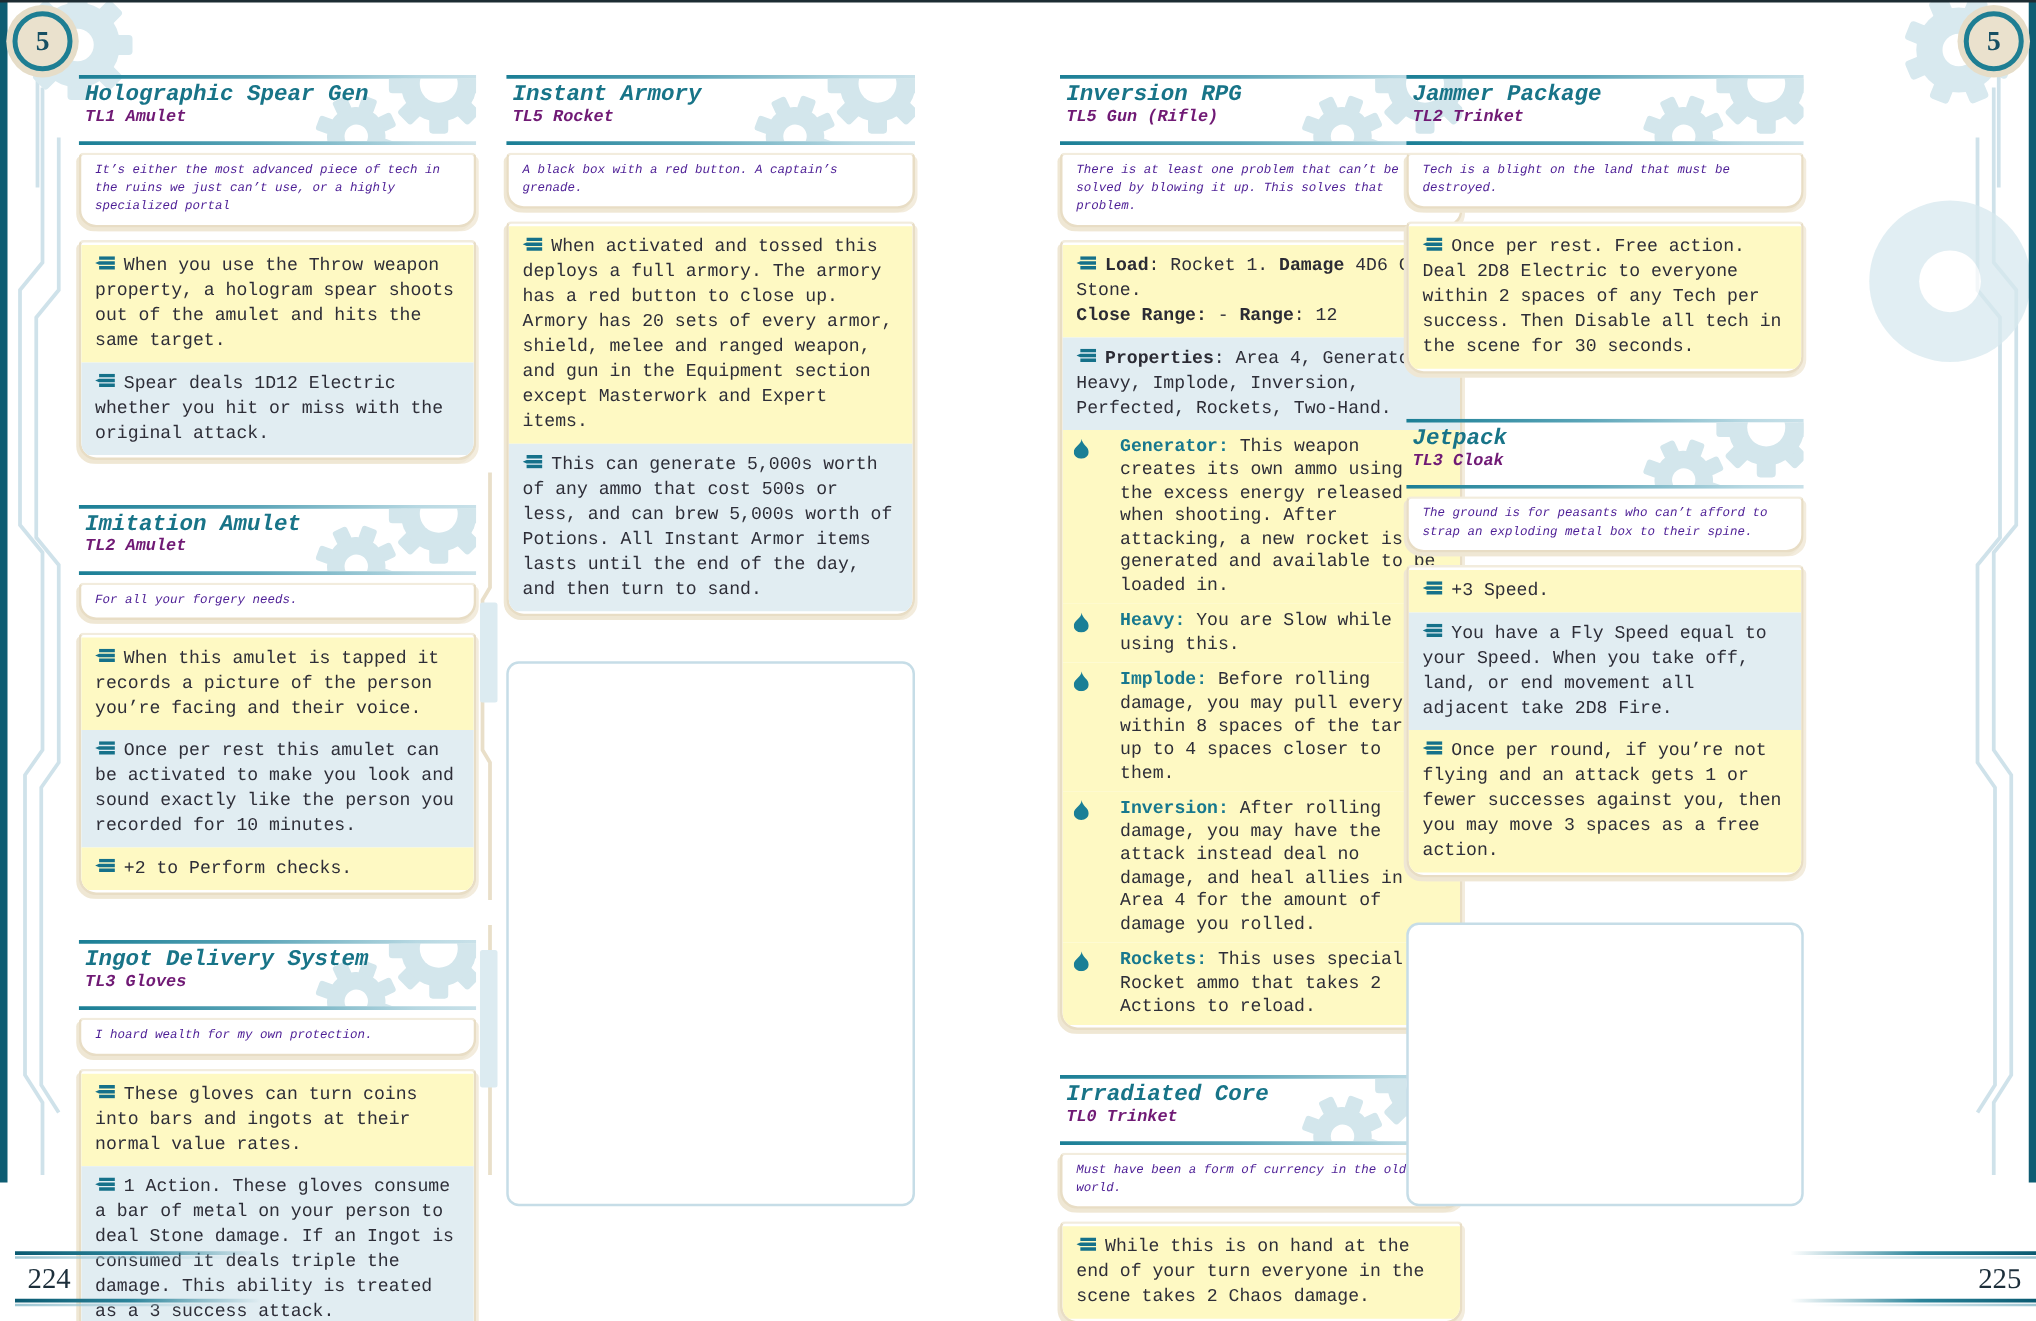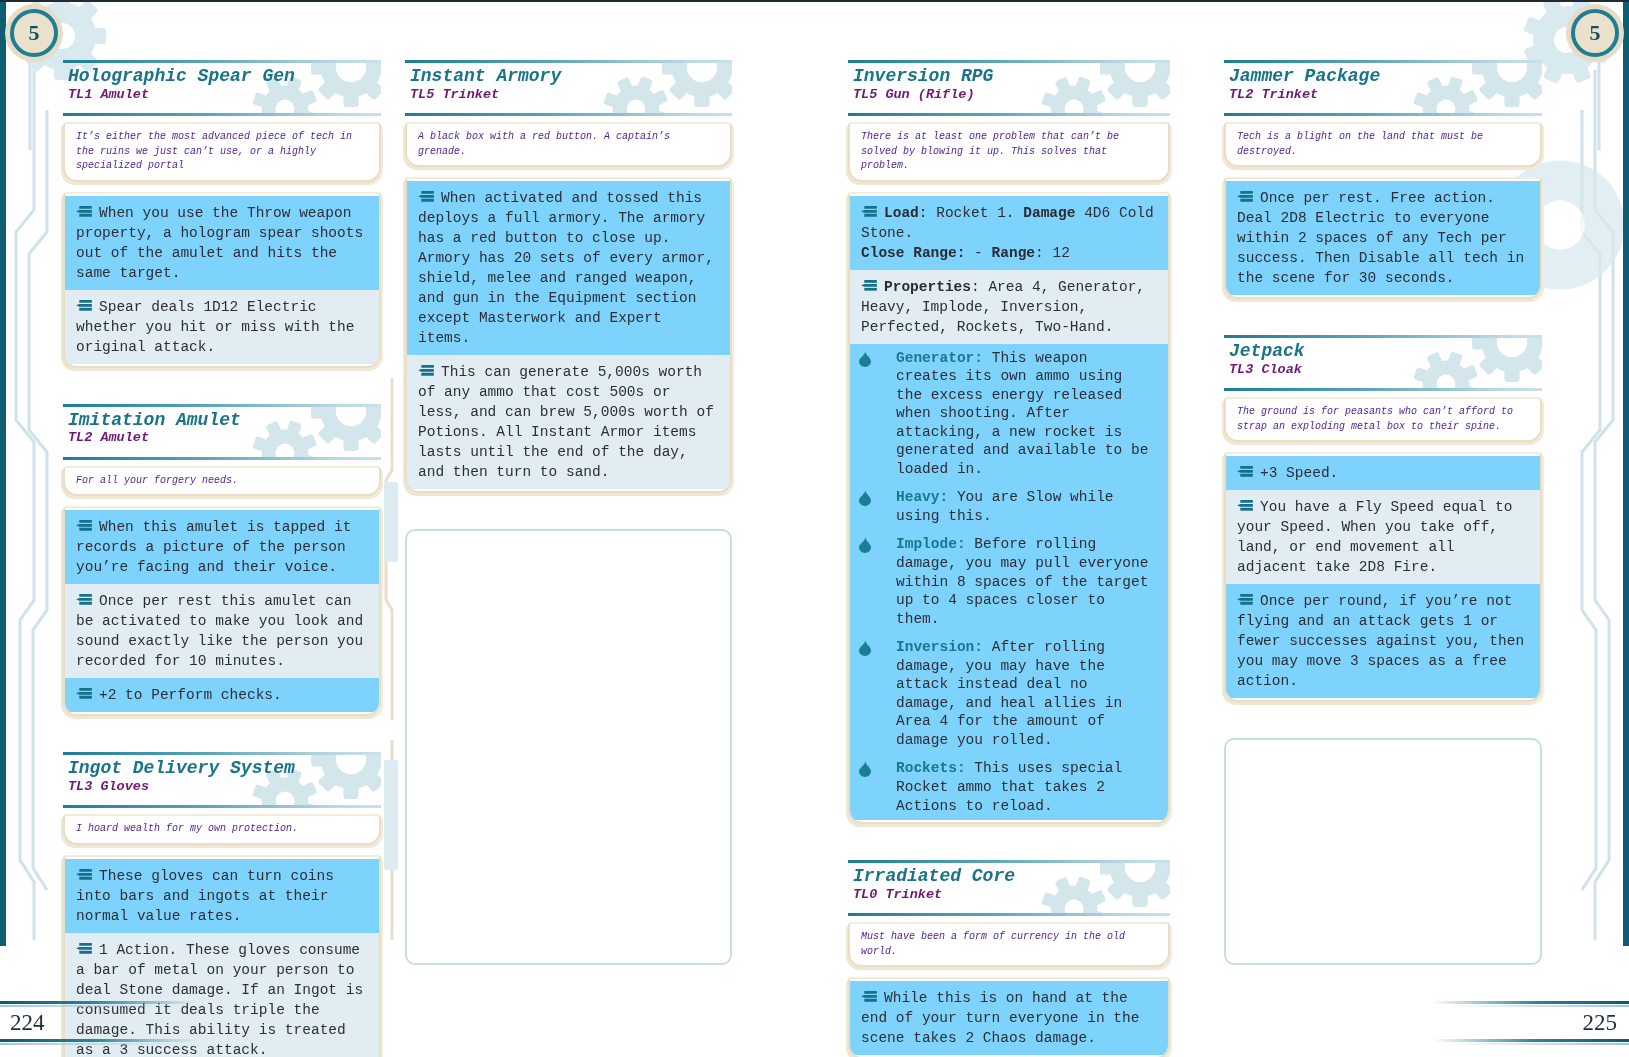--- a/index.html
+++ b/index.html
@@ -22,21 +22,21 @@
     background:#eae1cd;border:4px solid #1e7e93;box-shadow:0 0 0 5px #e6ddc8;
     display:flex;align-items:center;justify-content:center;z-index:6;
   }
   .badge.left{left:10px;} .badge.right{right:10px;}
   .badge-num{font-weight:700;font-size:22px;color:#174f63;}
 
   .col{position:absolute;top:60px;height:905px;display:flex;flex-direction:column;gap:36px;z-index:2;font-family:Liberation Mono, monospace;}
   #col0{left:63px;width:318px;}
   #col1{left:405px;width:327px;border-radius:11px;}
   #col2{left:848px;width:322px;}
-  #col3{left:1224px;width:318px;}
+  #col3{left:1125px;width:318px;}
 
   .card{flex:0 0 auto;}
   .card-header{
     position:relative;overflow:hidden;height:56px;padding:7px 0 0 5px;box-sizing:border-box;
   }
   .card-header::before, .card-header::after{
     content:"";position:absolute;left:0;right:0;height:3px;
     background:linear-gradient(90deg,#1a7e95 0%,#5ba5b8 45%,#b7d8e2 85%,#c9e1e9 100%);
   }
   .card-header::before{top:0;} .card-header::after{bottom:0;}
@@ -58,38 +58,38 @@
     font-style:italic;font-size:10px;line-height:1.45;color:#4c1d95;
     background:#fff;
   }
   .abilities{
     margin-top:10px;
     border:2px solid #e8ddc5;border-top-color:#f2ecdd;
     border-radius:4px 4px 14px 14px;
     box-shadow:-2px 3px 0 #efe7d4, 2px 3px 0 #f3ecdd;
     overflow:hidden;background:#fff;padding:2px 0;
   }
-  .row{padding:7px 11px;font-size:14.5px;line-height:1.38;background:#7dd3fc;}
+  .row{padding:7px 11px;font-size:14.5px;line-height:1.38;background:#fef9c3;}
   .row.shaded{background:#e1edf2;}
   .row .txt strong{color:#2b2b34;}
   .row .txt strong.tealtxt{color:#17788e;}
   .bn-ic{display:inline-block;width:16px;height:11px;margin-right:7px;vertical-align:baseline;}
   .bn-ic svg{display:block;width:16px;height:11px;}
   .row.flame{display:flex;align-items:flex-start;gap:24px;padding:5px 11px 5px 9px;line-height:1.28;}
   .fl-ic{flex:0 0 13px;padding-top:2px;}
   .fl-ic svg{display:block;width:12px;height:16px;}
   .row.flame .txt{flex:1 1 auto;}
 
   .empty-box{
     flex:1 1 auto;min-height:40px;
     border:2px solid #c6dde7;border-radius:10px;background:#fff;
   }
 
   .footer{position:absolute;bottom:12px;width:205px;z-index:3;}
-  .footer.left{left:0;}
+  .footer.left{left:12px;}
   .footer.right{right:0;}
   .rule-a{height:3px;background:linear-gradient(90deg,#0a5a71 0%,#2b849a 45%,rgba(140,190,205,0) 96%);}
   .rule-b{height:2px;margin-top:1px;background:linear-gradient(90deg,#9cc6d3 0%,rgba(156,198,211,0) 88%);}
   .footer.right .rule-a{background:linear-gradient(270deg,#0a5a71 0%,#2b849a 45%,rgba(140,190,205,0) 96%);}
   .footer.right .rule-b{background:linear-gradient(270deg,#9cc6d3 0%,rgba(156,198,211,0) 88%);}
   .pnum{font-size:23px;color:#1c2e3a;padding:3px 0 3px 10px;}
   .footer.right .pnum{text-align:right;padding:3px 12px 3px 0;}
 </style>
 </head>
 <body>
@@ -529,21 +529,21 @@
                 </g>
             <g transform="rotate(315)">
                   <rect x="-8" y="-42" width="16" height="15" rx="3"></rect>
                 </g>
             <circle r="30"></circle>
                 <circle r="12" fill="#ffffff"></circle>
           </g>
         </g>
       </svg>
       <h3 class="card-title">Instant Armory</h3>
-      <div class="card-sub">TL5 Trinket</div>
+      <div class="card-sub">TL5 Rocket</div>
     </header>
     <div class="flavor">A black box with a red button. A captain’s grenade.</div>
     <div class="abilities">
           <div class="row"><span class="txt"><span class="bn-ic"><svg viewBox="0 0 20 14" xmlns="http://www.w3.org/2000/svg">
                   <g fill="#15718a">
                     <polygon points="4,0 20,0 20,3.6 4,3.6"></polygon>
                     <polygon points="0,6.8 4,5 20,5 20,8.6 4,8.6"></polygon>
                     <polygon points="4,10 20,10 20,13.6 4,13.6"></polygon>
                   </g>
                 </svg></span><span>When activated and tossed this deploys a full armory. The armory has a red button to close up. Armory has 20 sets of every armor, shield, melee and ranged weapon, and gun in the Equipment section except Masterwork and Expert items.</span></span></div>

